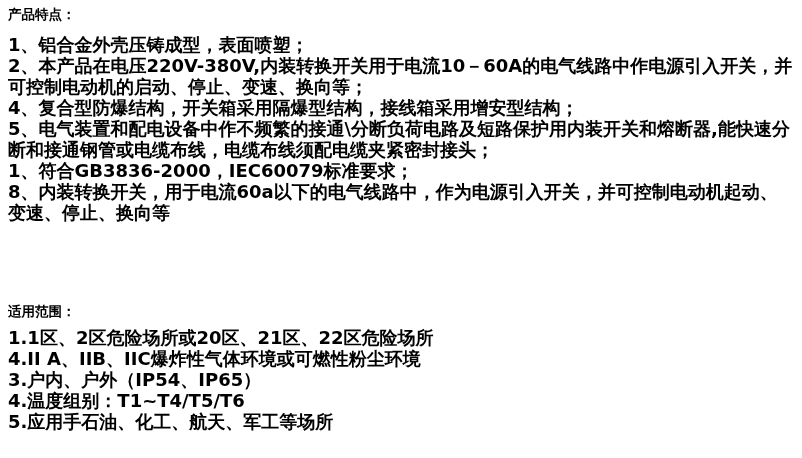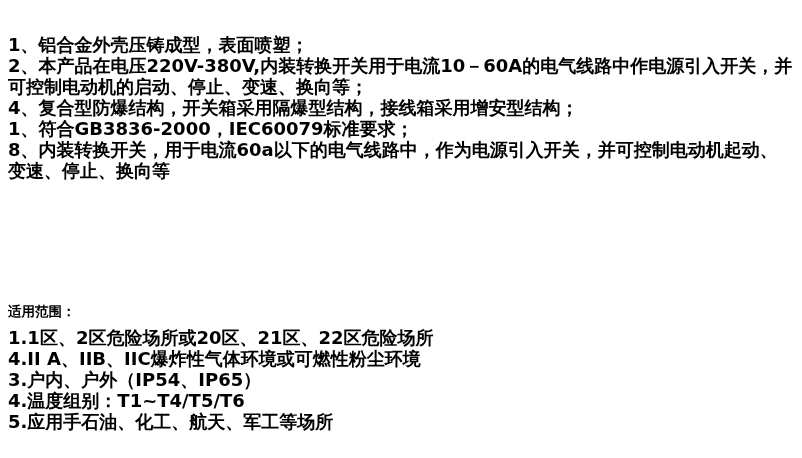--- a/index.html
+++ b/index.html
@@ -65,25 +65,27 @@
     white-space: nowrap;
     pointer-events: none;
     user-select: none;
   }
 </style>
 </head>
 <body>
 
 <div class="page">
 
+  <div class="section heading" id="features-heading">产品特点：</div>
 
   <div class="section" id="features-list">
     <p class="para">1、铝合金外壳压铸成型，表面喷塑；</p>
     <p class="para">2、本产品在电压220V-380V,内装转换开关用于电流10－60A的电气线路中作电源引入开关，并可控制电动机的启动、停止、变速、换向等；</p>
     <p class="para">4、复合型防爆结构，开关箱采用隔爆型结构，接线箱采用增安型结构；</p>
+    <p class="para">5、电气装置和配电设备中作不频繁的接通\分断负荷电路及短路保护用内装开关和熔断器,能快速分断和接通钢管或电缆布线，电缆布线须配电缆夹紧密封接头；</p>
     <p class="para">1、符合GB3836-2000，IEC60079标准要求；</p>
     <p class="para">8、内装转换开关，用于电流60a以下的电气线路中，作为电源引入开关，并可控制电动机起动、变速、停止、换向等</p>
   </div>
 
   <div class="section heading" id="scope-heading">适用范围：</div>
 
   <div class="section" id="scope-list">
     <p class="para">1.1区、2区危险场所或20区、21区、22区危险场所</p>
     <p class="para">4.II A、IIB、IIC爆炸性气体环境或可燃性粉尘环境</p>
     <p class="para">3.户内、户外（IP54、IP65）</p>

